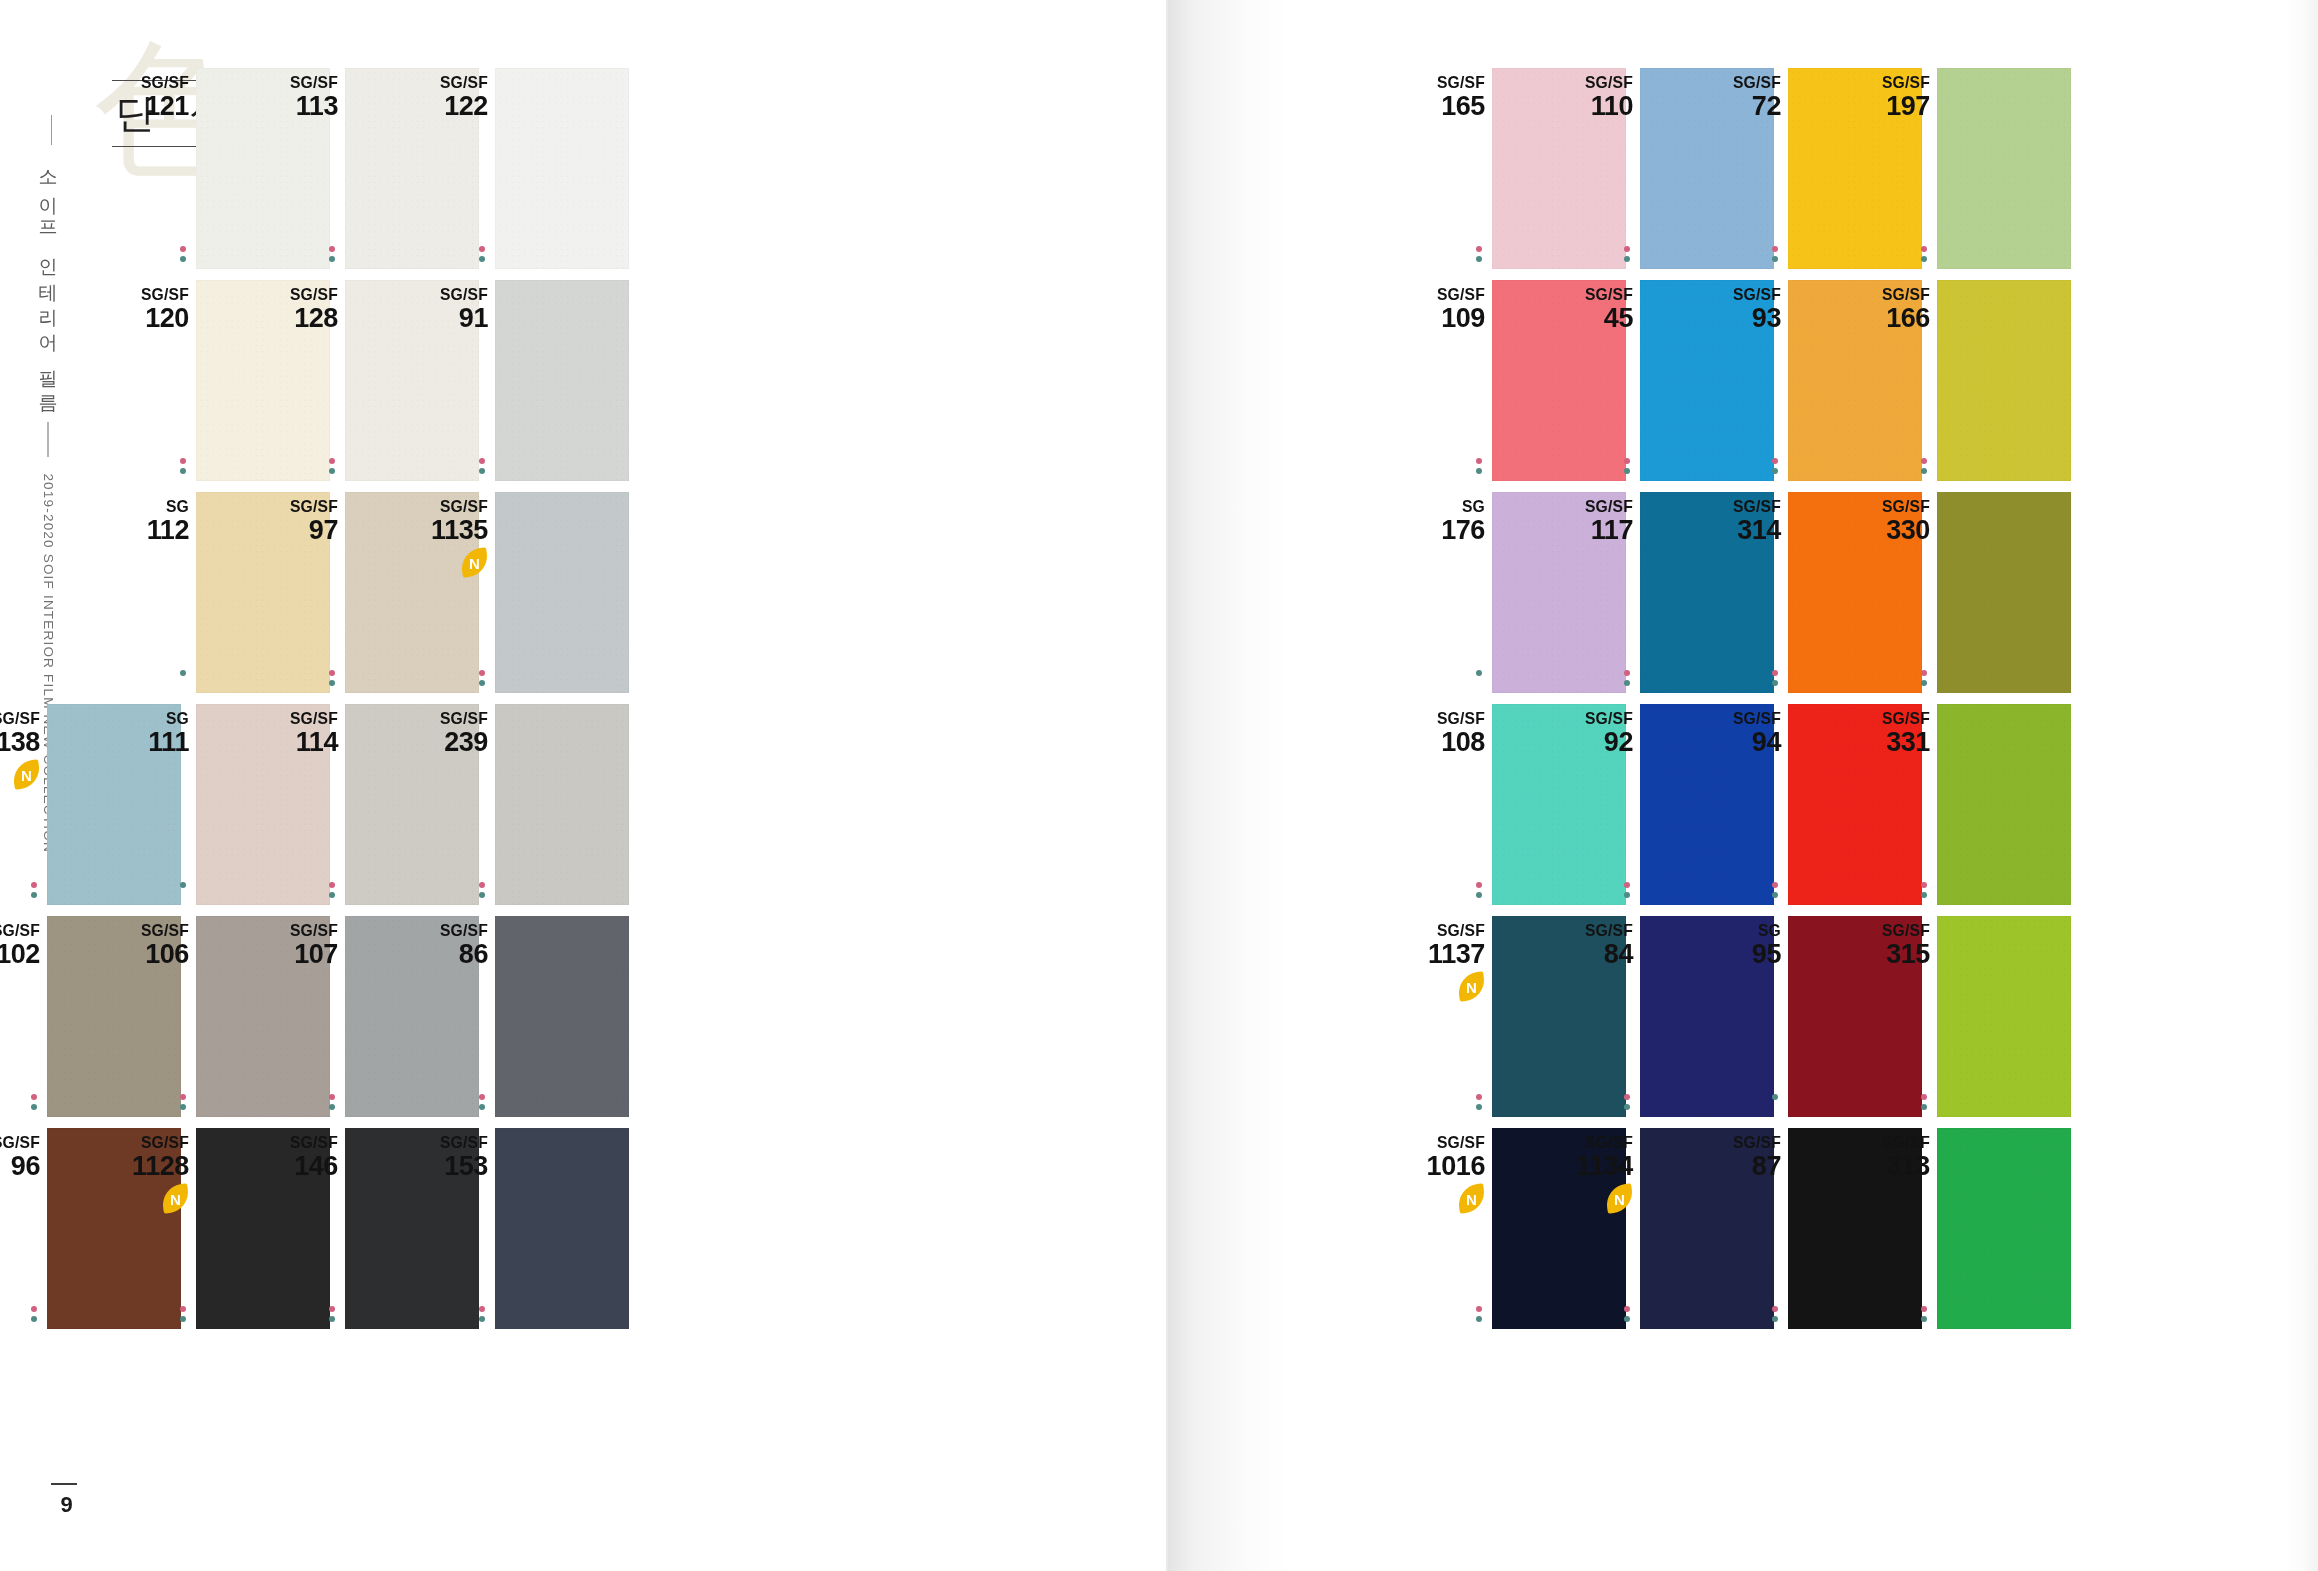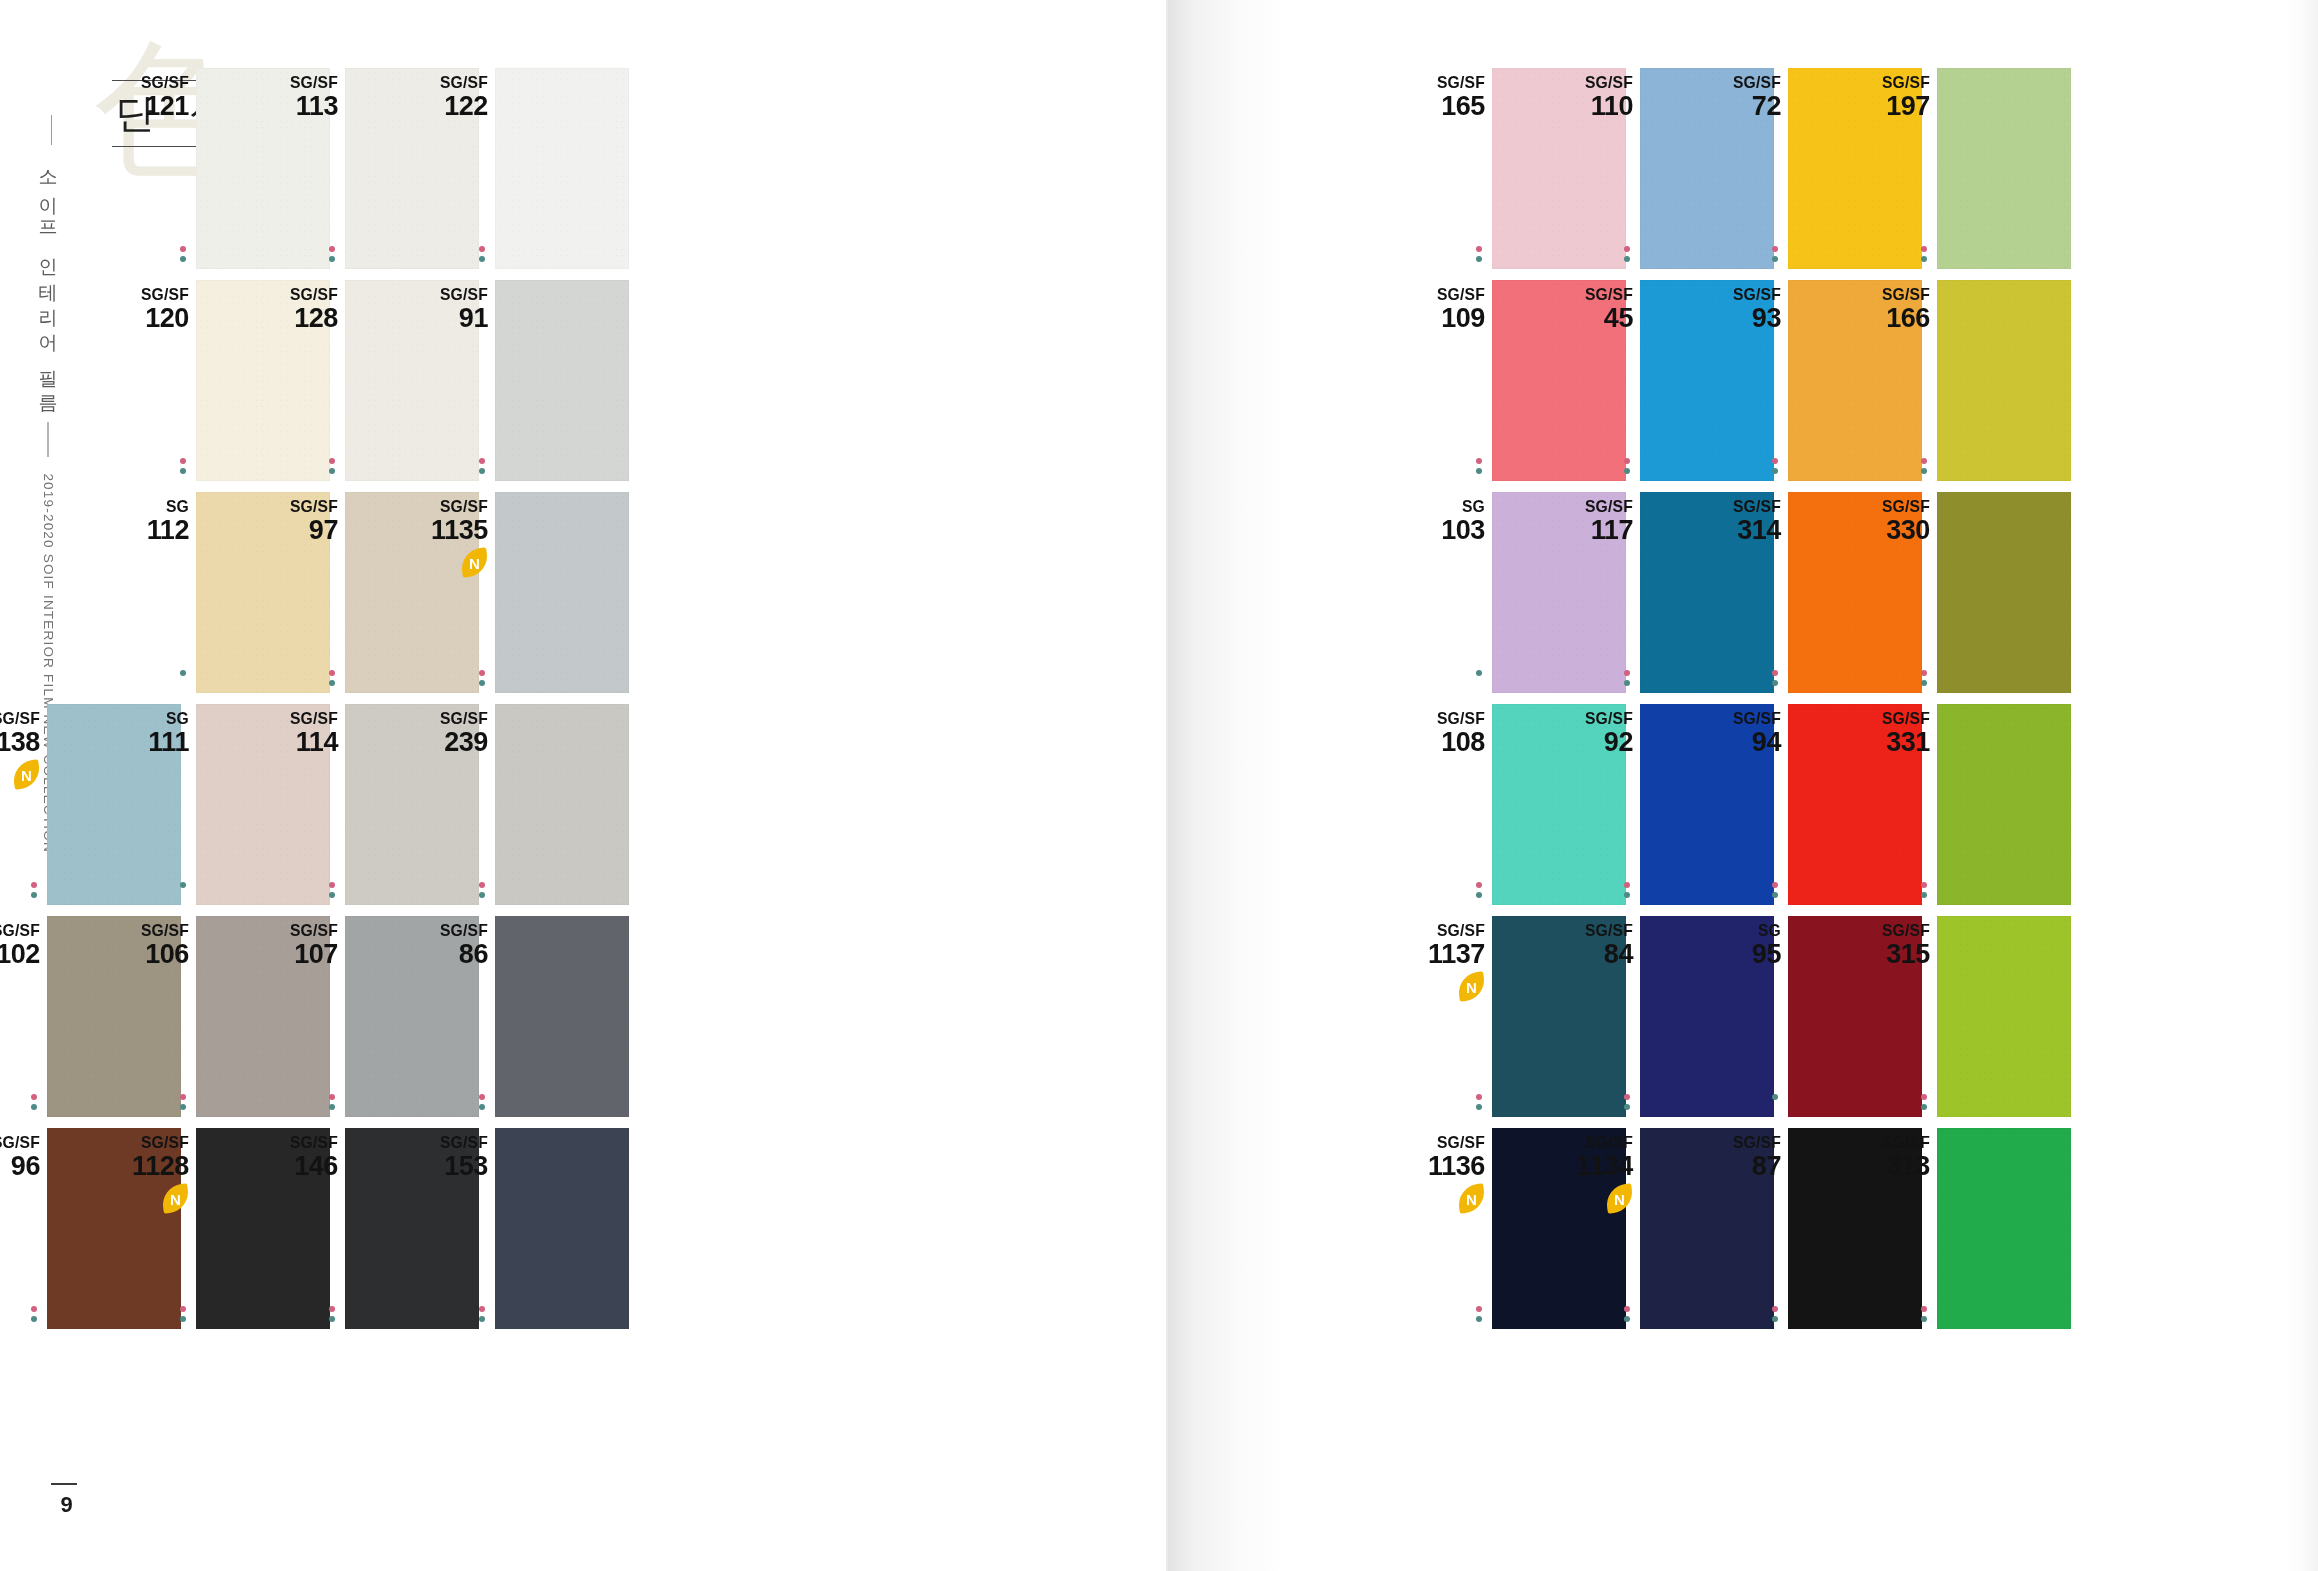--- a/index.html
+++ b/index.html
@@ -514,21 +514,21 @@
           <span class="dot sg" style="background: rgb(210, 96, 127);"></span>
           <span class="dot sf" style="background: rgb(78, 139, 133);"></span>
         </div>
       </div>
       <div class="cell" style="left: 1492px; top: 492px; width: 134px; height: 201px;">
         <div class="chip" style="background: rgb(203, 176, 218);">
           <div class="grain"></div>
         </div>
         <div class="label" style="left: -94px; top: 7px; width: 87px;">
           <span class="pref">SG</span>
-          <span class="code">103</span>
+          <span class="code">176</span>
         </div>
         <div class="dots" style="left: -15.7px; top: 178px;">
           <span class="dot sf" style="background: rgb(78, 139, 133);"></span>
         </div>
       </div>
       <div class="cell" style="left: 1640px; top: 492px; width: 134px; height: 201px;">
         <div class="chip" style="background: rgb(15, 110, 150);">
           <div class="grain"></div>
         </div>
         <div class="label" style="left: -94px; top: 7px; width: 87px;">
@@ -672,21 +672,21 @@
           <span class="dot sg" style="background: rgb(210, 96, 127);"></span>
           <span class="dot sf" style="background: rgb(78, 139, 133);"></span>
         </div>
       </div>
       <div class="cell" style="left: 1492px; top: 1128px; width: 134px; height: 201px;">
         <div class="chip" style="background: rgb(13, 20, 41);">
           <div class="grain"></div>
         </div>
         <div class="label" style="left: -94px; top: 7px; width: 87px;">
           <span class="pref">SG/SF</span>
-          <span class="code">1136</span>
+          <span class="code">1016</span>
           <span class="nbadge">
             <span class="leaf" style="background: rgb(242, 183, 5);"></span>
             <span class="n">N</span>
           </span>
         </div>
         <div class="dots" style="left: -15.7px; top: 178px;">
           <span class="dot sg" style="background: rgb(210, 96, 127);"></span>
           <span class="dot sf" style="background: rgb(78, 139, 133);"></span>
         </div>
       </div>

